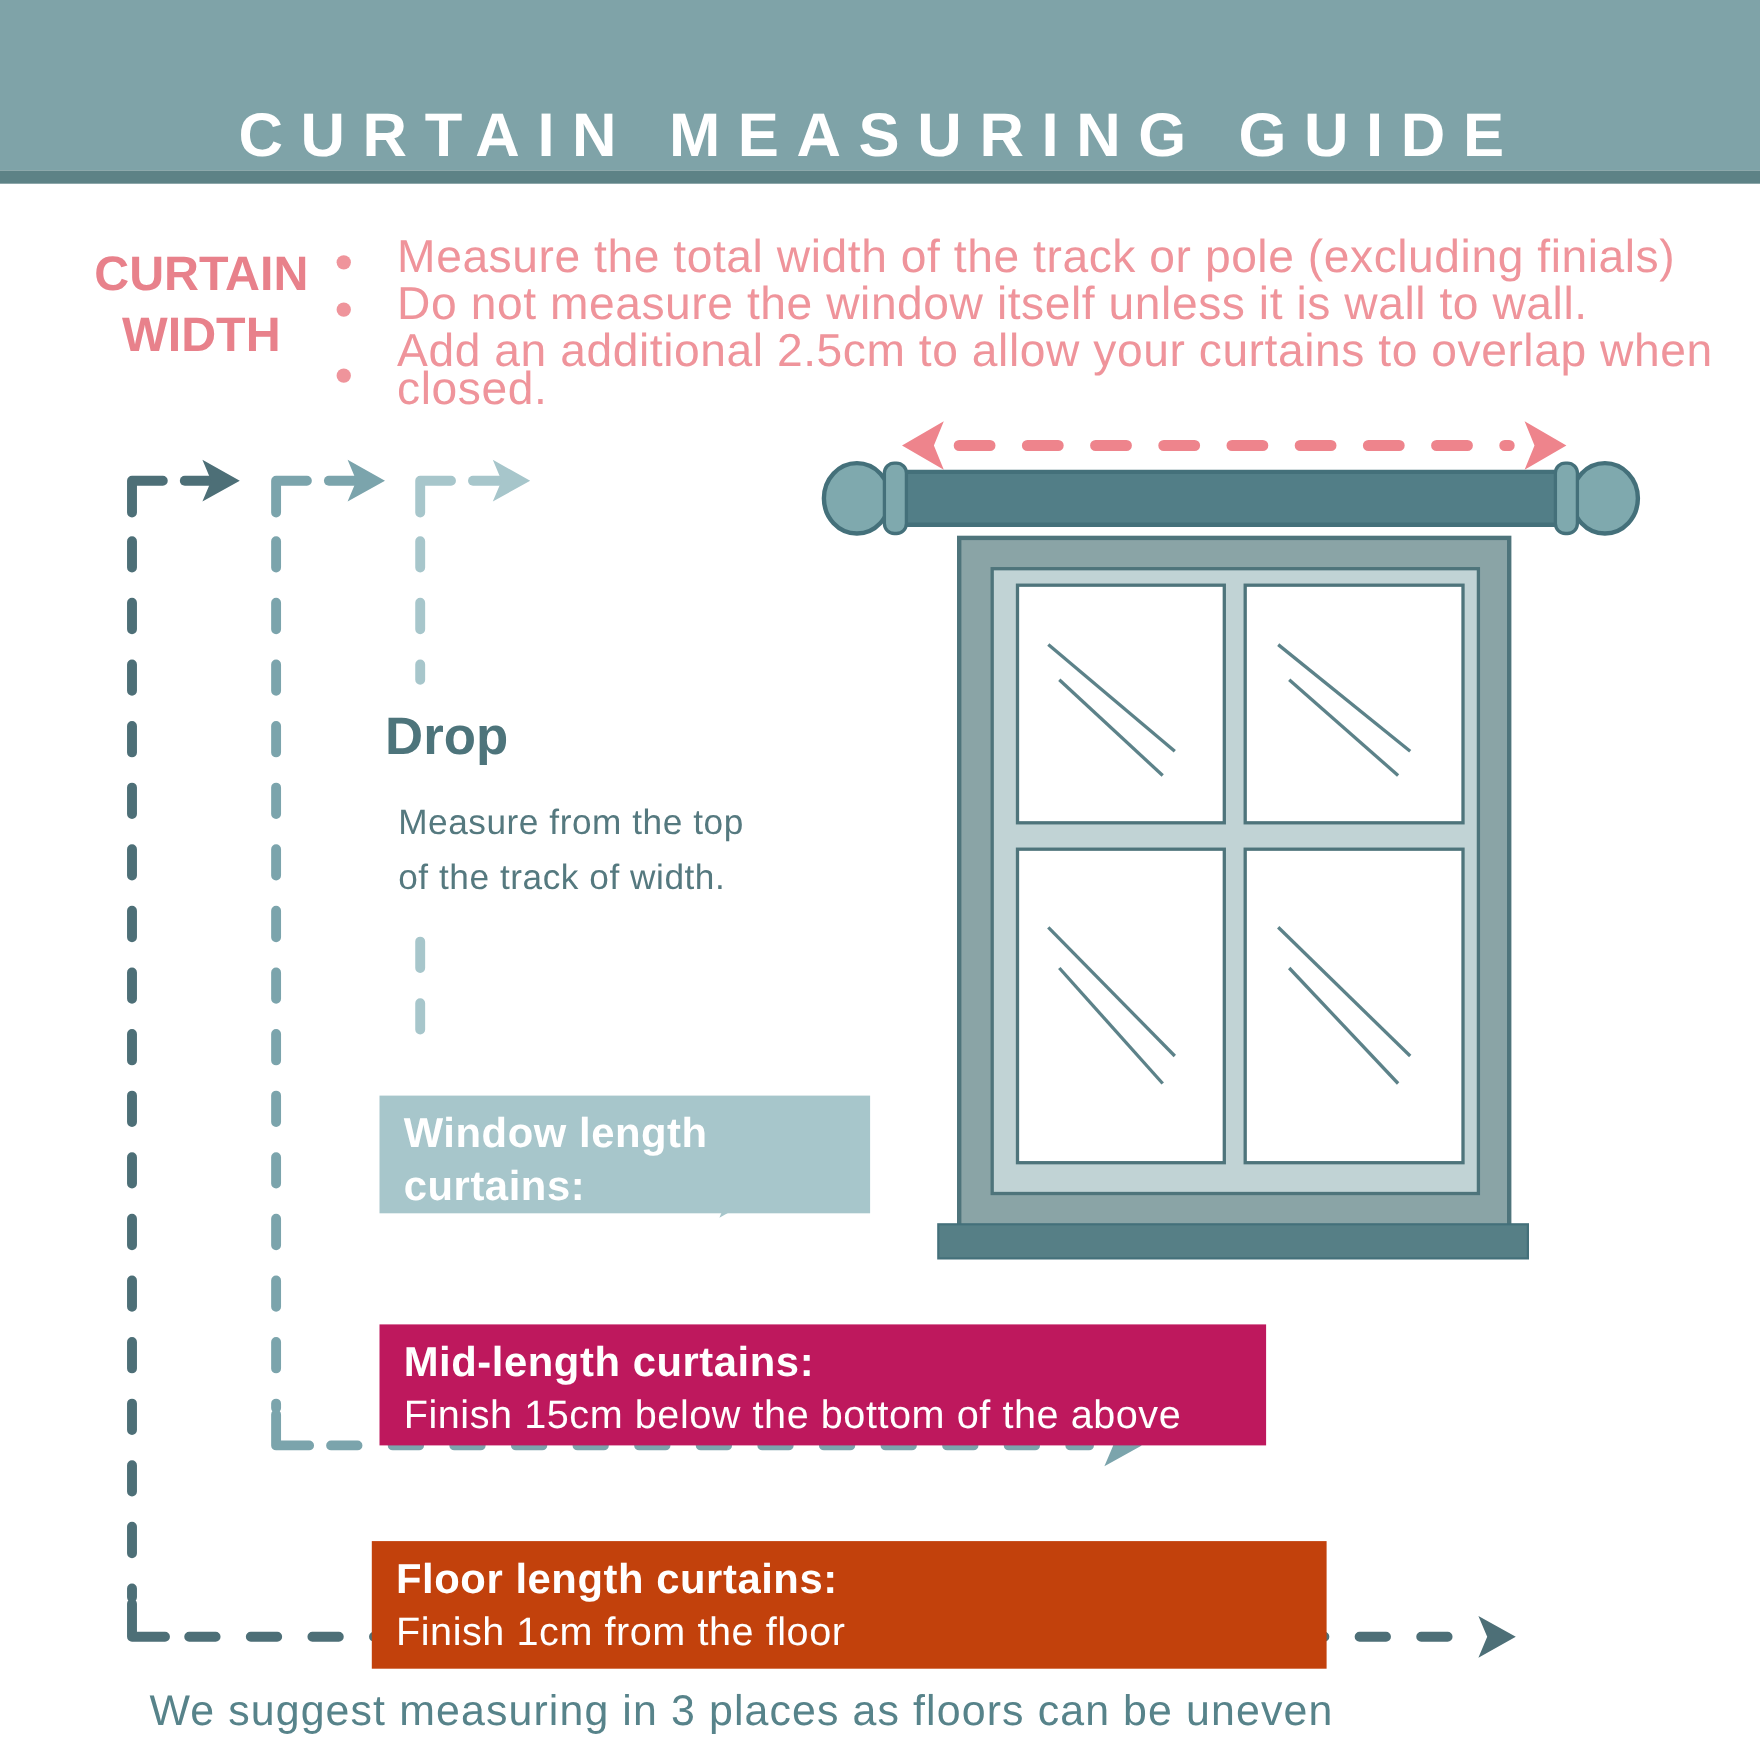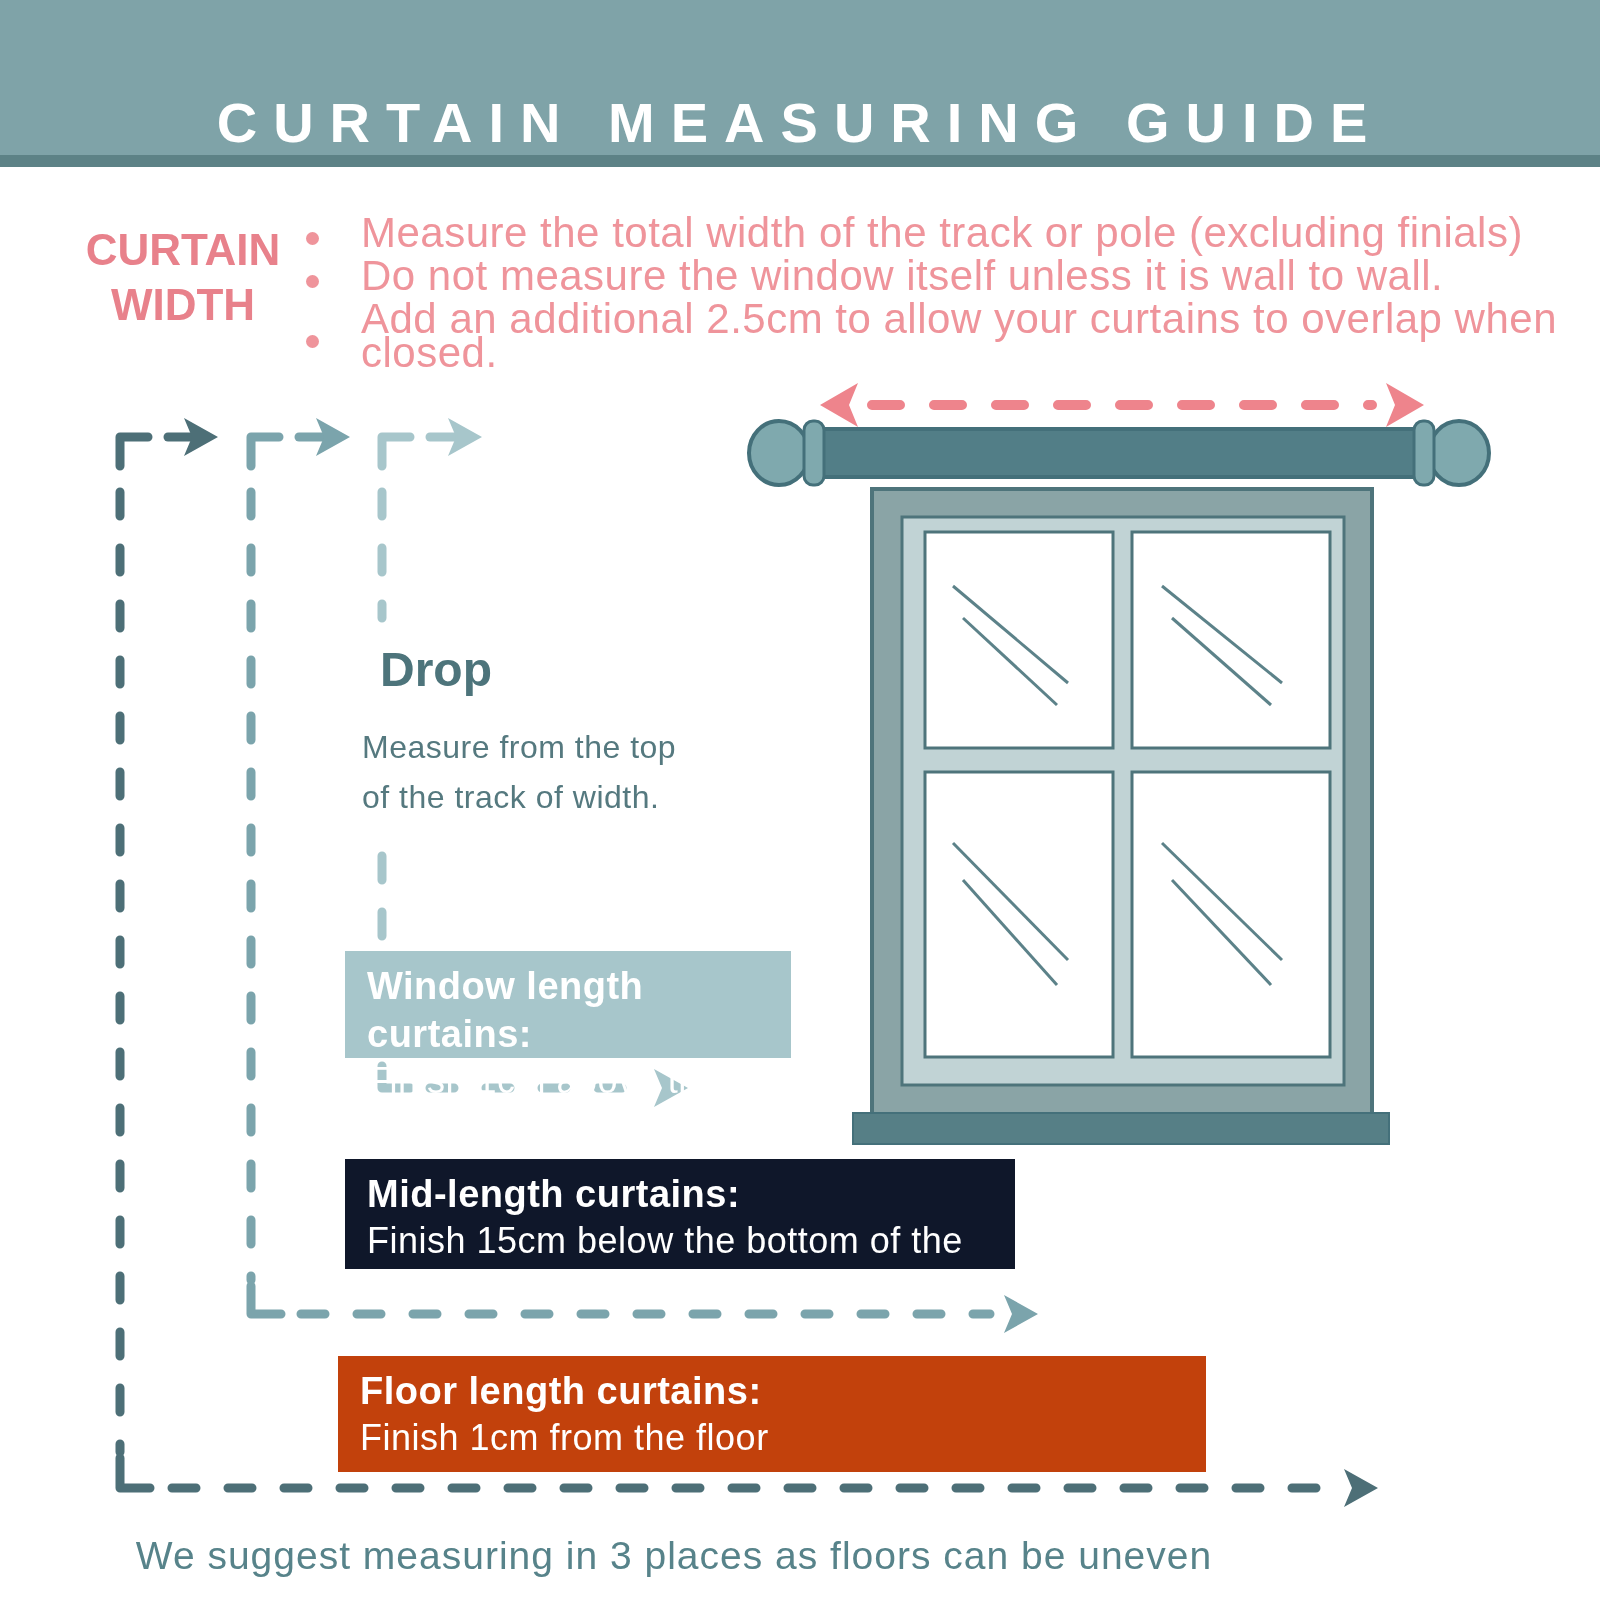--- a/index.html
+++ b/index.html
@@ -13,28 +13,28 @@
   .header h1{margin:0;color:#ffffff;font-size:56px;font-weight:bold;letter-spacing:16px;white-space:nowrap;}
   .header-strip{position:absolute;left:0;top:155px;width:1600px;height:12px;background:#5D8286;}
   
   .cw-heading{position:absolute;left:80px;top:222px;width:206px;text-align:center;
               font-size:44px;line-height:55px;font-weight:bold;color:#E8818B;}
   .bullets{position:absolute;left:306px;top:216px;width:1260px;list-style:none;margin:0;padding:0;}
   .bullet{display:flex;align-items:center;margin-bottom:9px;font-size:42px;line-height:34px;
           color:#EF949B;letter-spacing:0.5px;}
   .bullet .dot{flex:none;width:13px;height:13px;border-radius:50%;background:#EF949B;margin:10px 42px 0 0;}
   
-  .drop-heading{position:absolute;left:380px;top:642px;font-size:48px;font-weight:bold;color:#4D747B;}
+  .drop-heading{position:absolute;left:350px;top:642px;font-size:48px;font-weight:bold;color:#4D747B;}
   .drop-desc{position:absolute;left:362px;top:722px;font-size:32px;line-height:50px;color:#55797F;letter-spacing:0.5px;}
   
-  .len-box{position:absolute;color:#ffffff;padding:11px 0 0 22px;box-sizing:border-box;}
+  .len-box{position:absolute;color:#ffffff;padding:11px 0 0 22px;box-sizing:border-box;margin-top:45px;}
   .len-box .t{font-size:38px;font-weight:bold;line-height:48px;letter-spacing:0.5px;}
   .len-box .s{font-size:36px;line-height:46px;letter-spacing:0.5px;}
   .box-window{left:345px;top:951px;width:446px;height:107px;background:#A7C6CB;}
-  .box-mid{left:345px;top:1159px;width:670px;height:110px;background:#0f172a;}
+  .box-mid{left:345px;top:1159px;width:806px;height:110px;background:#be185d;}
   .box-floor{left:338px;top:1356px;width:868px;height:116px;background:#c2410c;}
   
   .footer-note{position:absolute;left:0;top:1534px;width:1348px;text-align:center;
                font-size:39px;color:#57838A;letter-spacing:1px;}
   
   .diagram{position:absolute;left:0;top:0;width:1600px;height:1600px;}
 </style>
 </head>
 <body>
 

